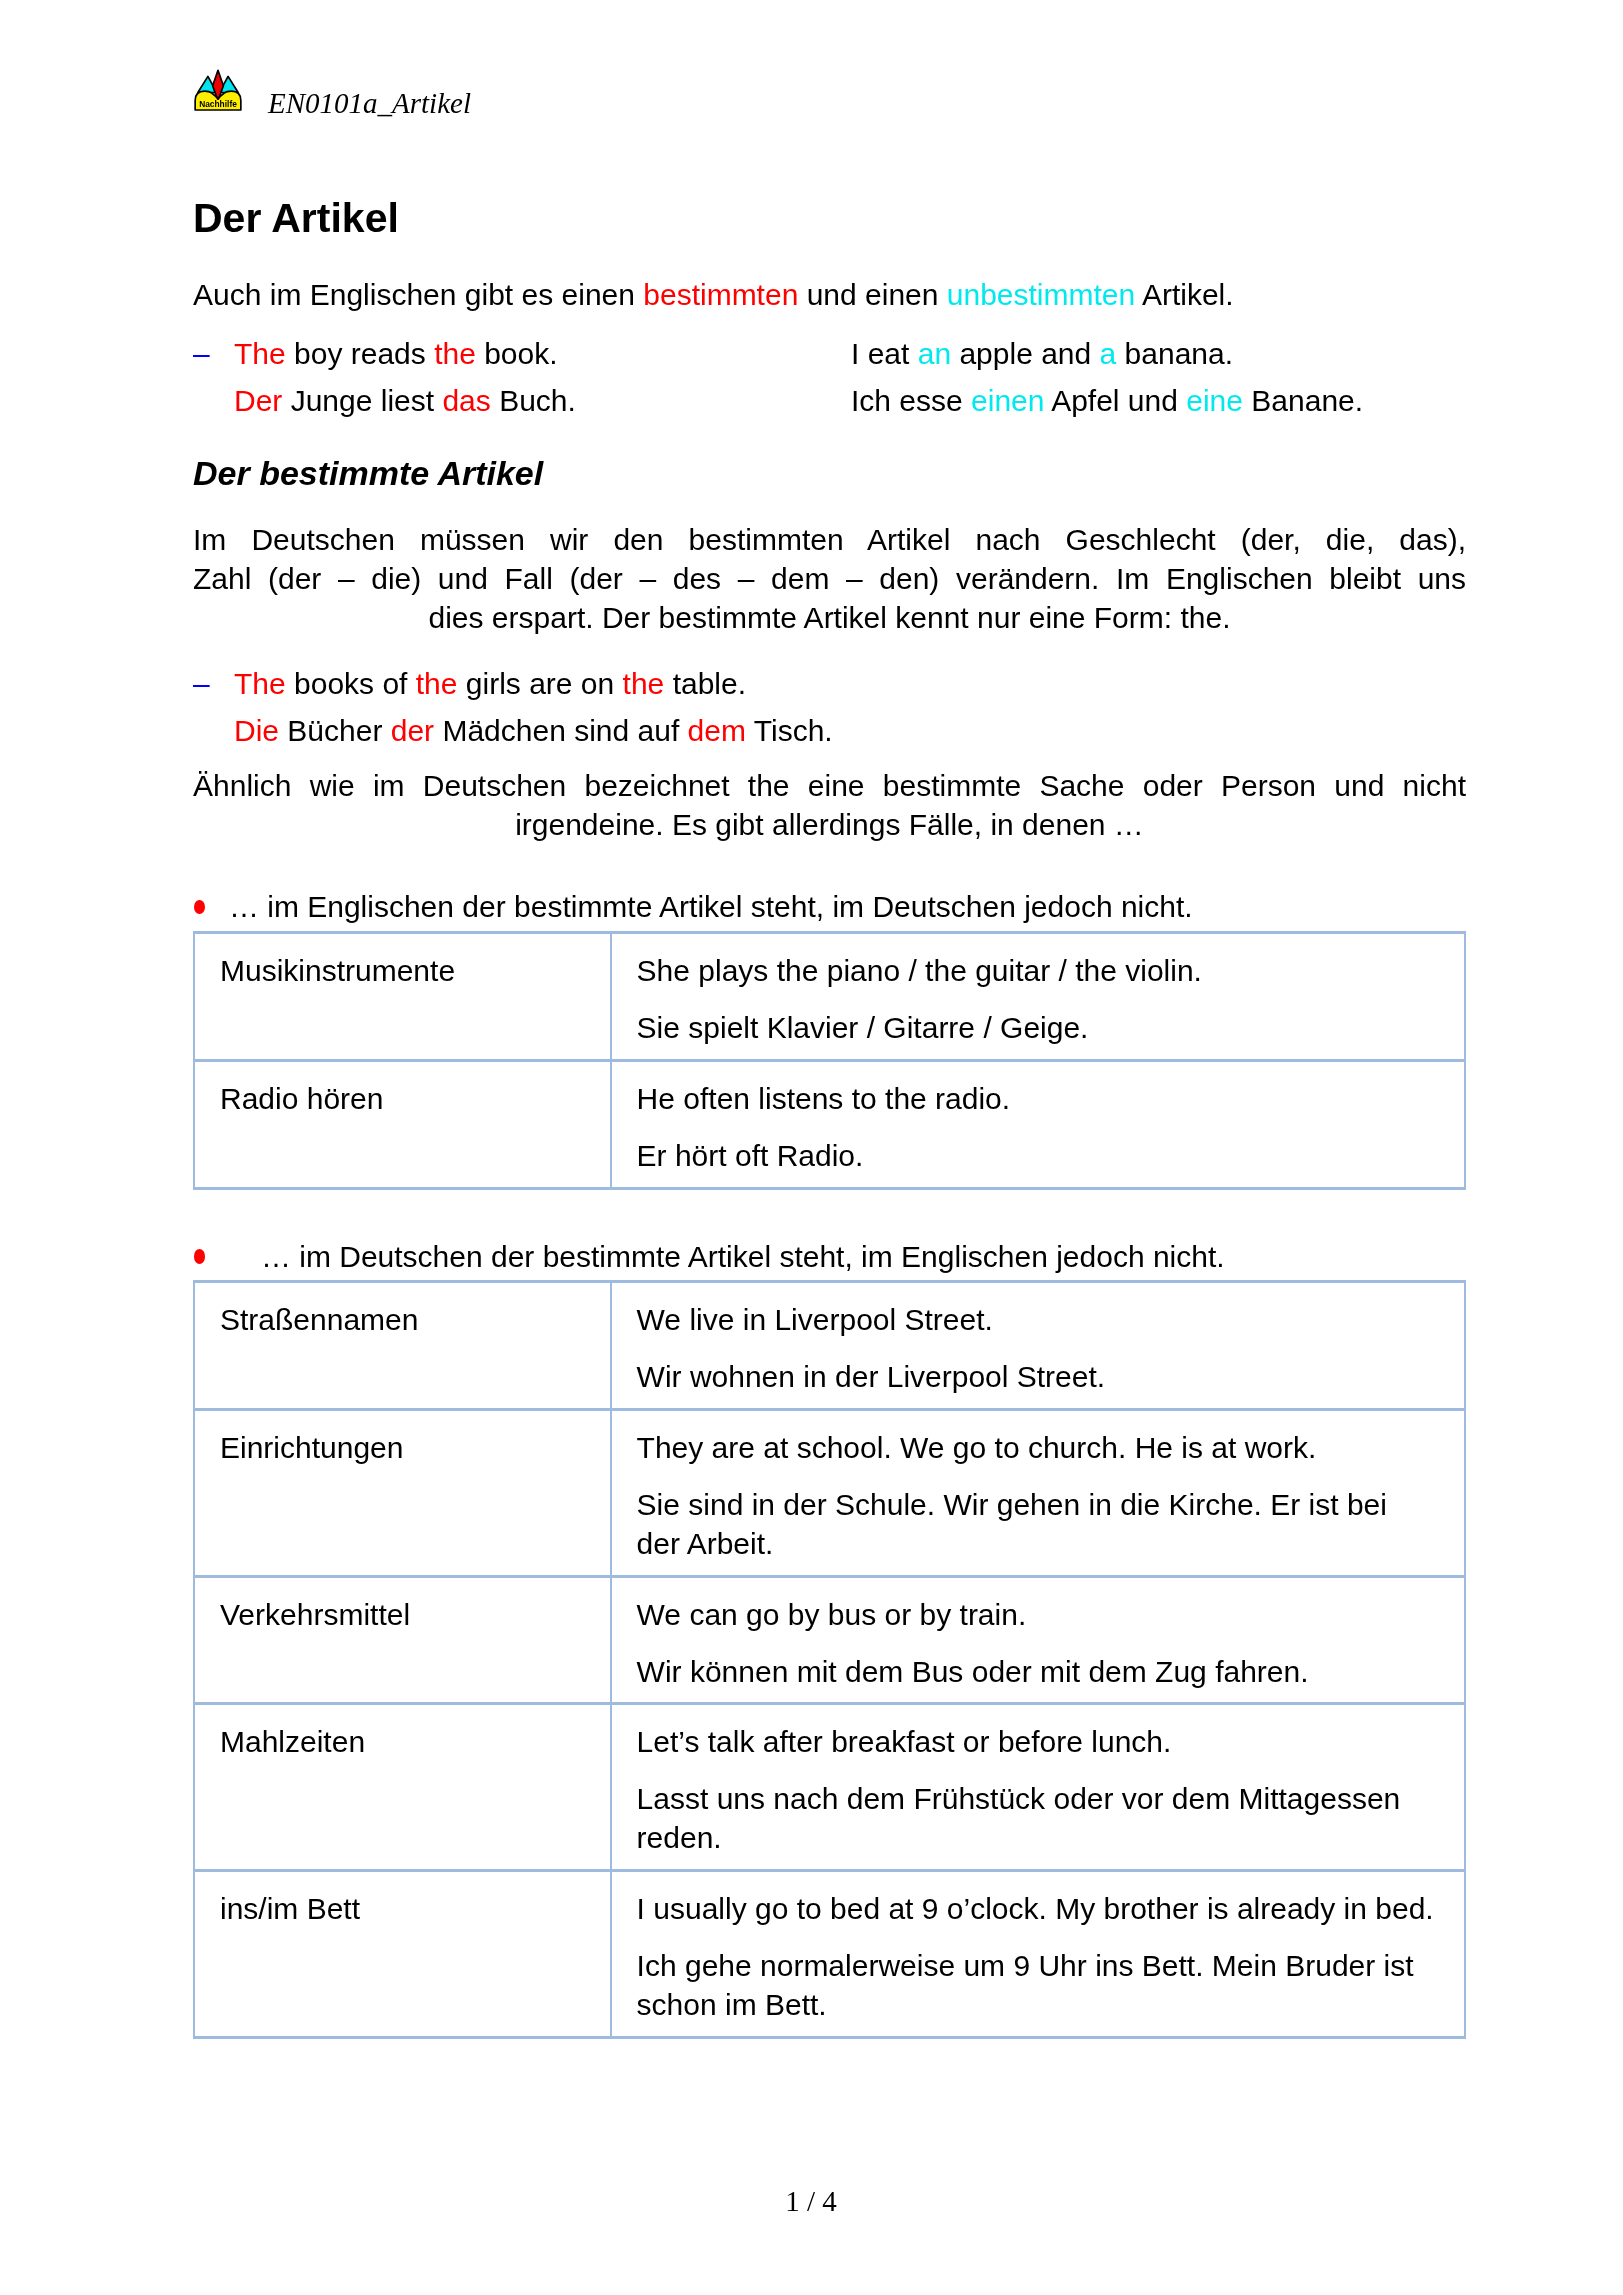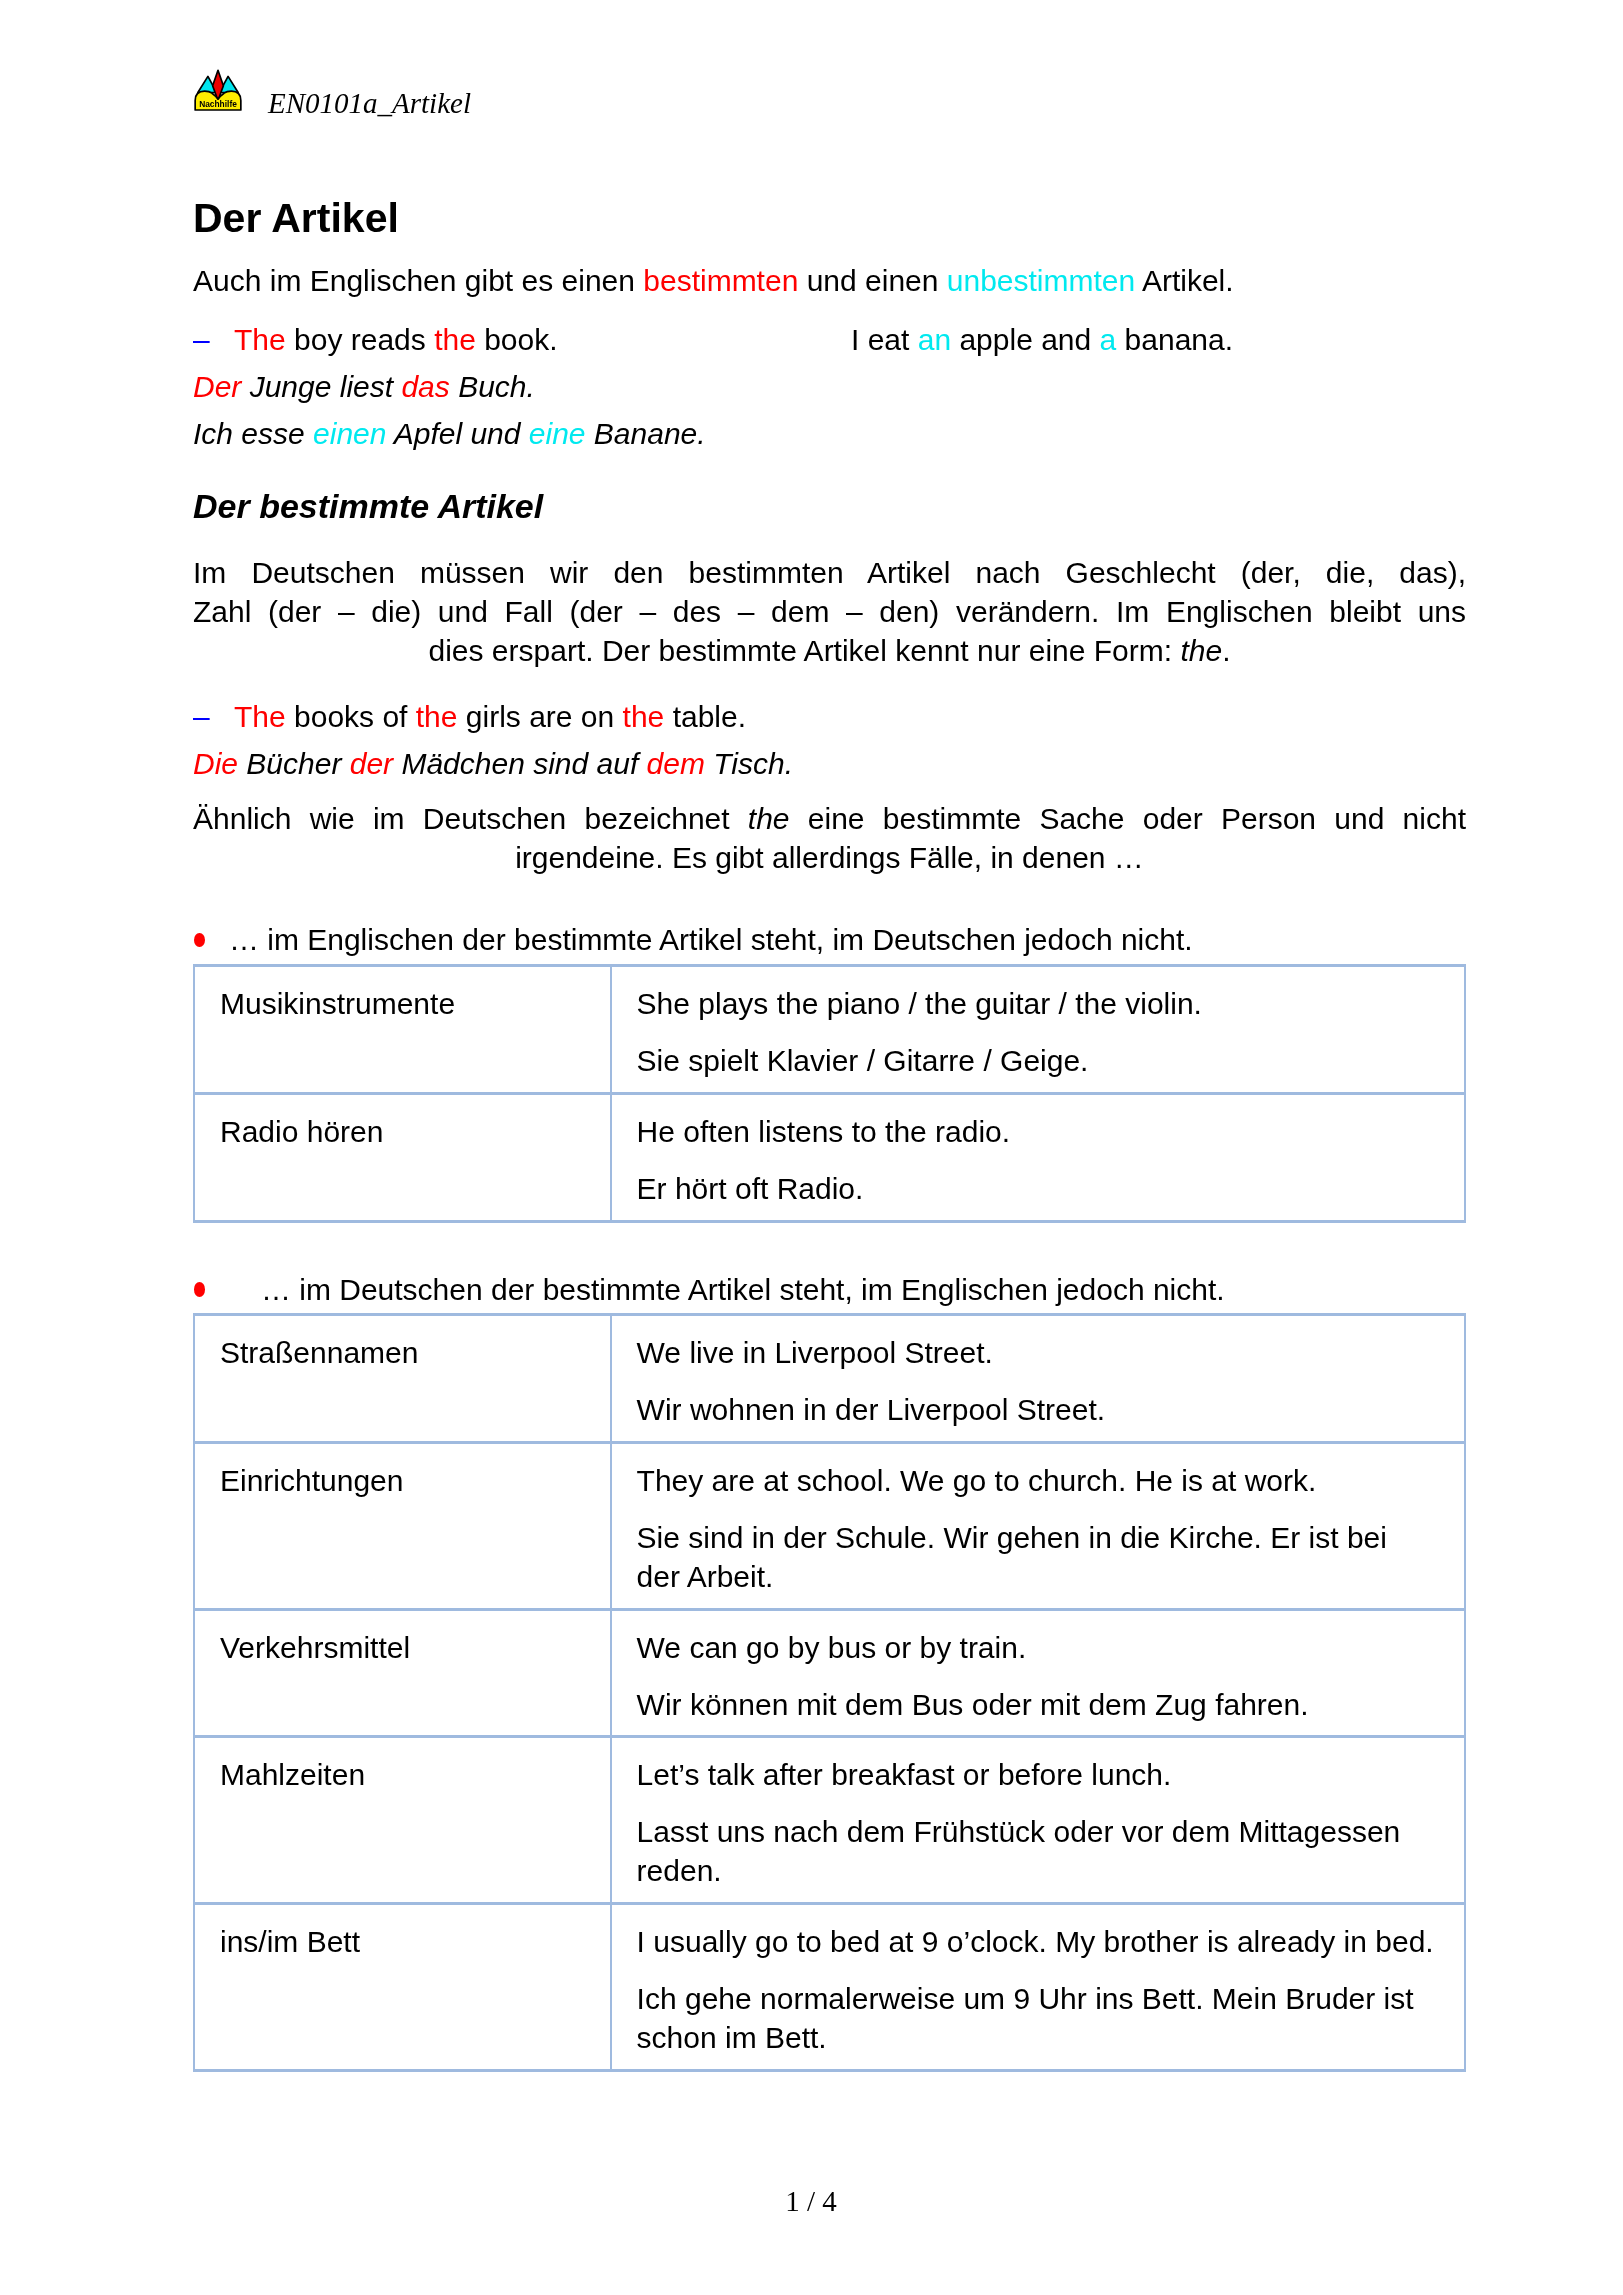--- a/index.html
+++ b/index.html
@@ -16,28 +16,28 @@
   .header{display:flex;align-items:flex-start;}
   .logo{width:50px;height:43px;flex:0 0 auto;}
   .doc-code{
     font-family:"Liberation Serif",serif;font-style:italic;
     font-size:29px;line-height:29px;margin:19.6px 0 0 25px;
   }
   
   .title{font-size:41px;line-height:47px;font-weight:bold;margin:77px 0 0 0;}
   .h2{font-size:34px;line-height:41px;font-weight:bold;font-style:italic;margin:29.5px 0 0 0;}
   
-  .intro{margin-top:19px;}
+  .intro{margin-top:33px;}
   .para-just{margin-top:26px;}
   .para-just2{margin-top:11.8px;}
   .jline{text-align:justify;text-align-last:justify;}
   .lline{text-align:center;}
   .red{color:#ff0000;}
   .cyan{color:#00e9ef;}
-  .it{font-style:italic;flex-direction:column;}
+  .it{}
   
   .ex-block{margin-top:16.4px;}
   .ex-block2{margin-top:23px;}
   .ex-row{display:flex;line-height:47px;}
   .ex-marker{width:41px;flex:0 0 auto;color:#0000ff;}
   .ex-left{width:617px;flex:0 0 auto;}
   .ex-right{flex:1;}
   
   .bullet{display:flex;align-items:flex-start;margin-top:43px;line-height:39px;}
   .bullet2{margin-top:47px;gap:32px;}

